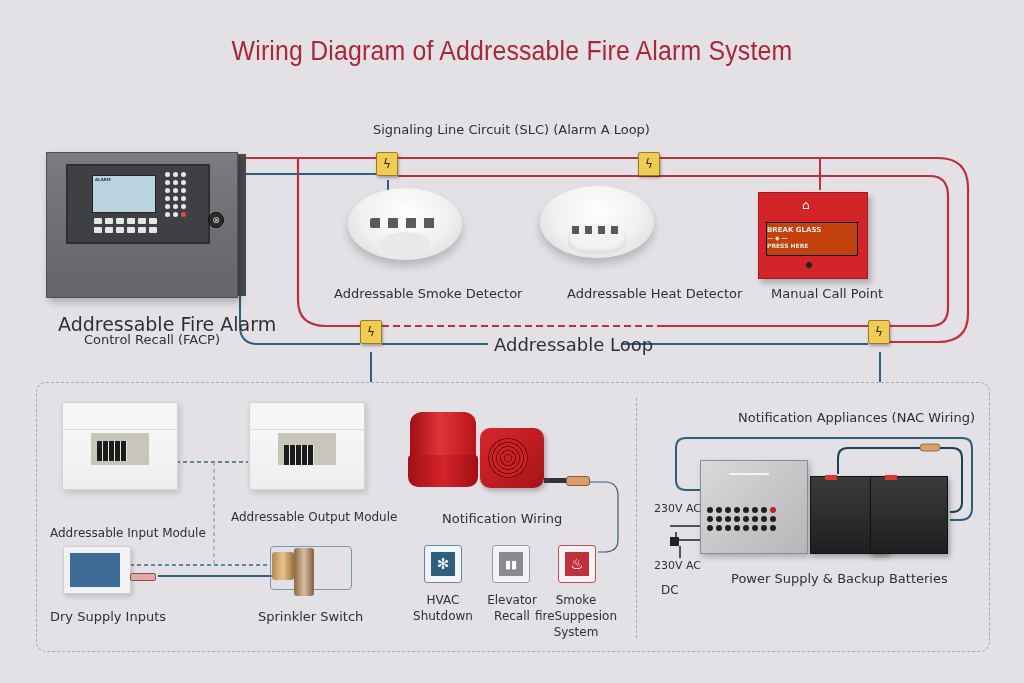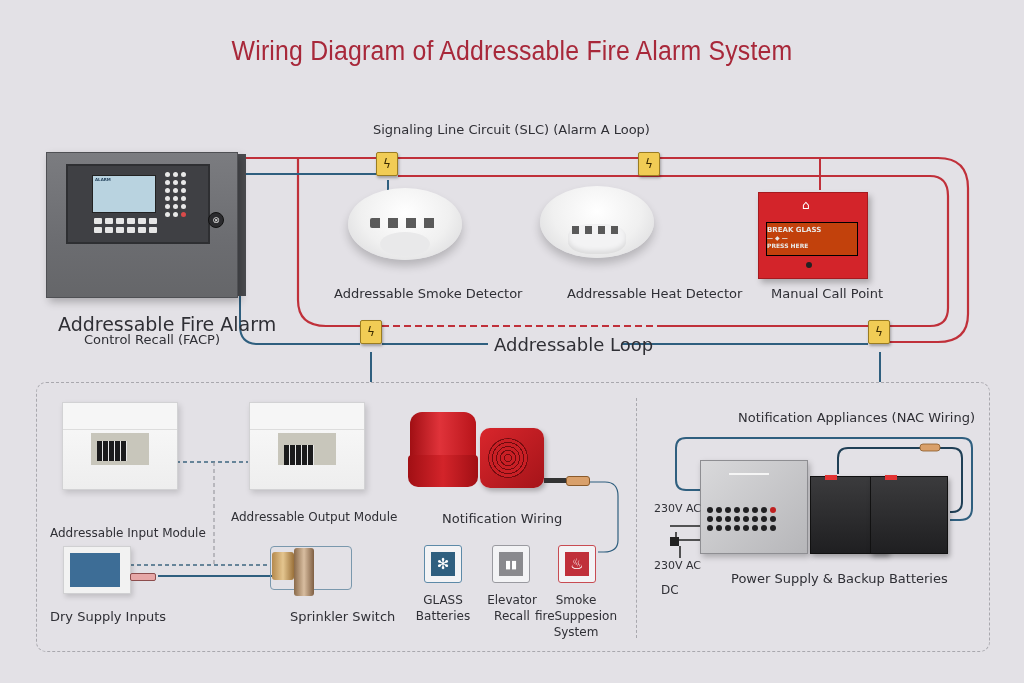--- a/index.html
+++ b/index.html
@@ -188,43 +188,43 @@
 
 <div class="abs" style="left:63px;top:546px;width:66px;height:46px;background:#f2f2f2;border:1px solid #d0d0d2;box-shadow:2px 3px 5px rgba(0,0,0,.15);">
   <div class="abs" style="left:6px;top:6px;width:50px;height:34px;background:#3d6d96;"></div>
 </div>
 <div class="abs" style="left:130px;top:573px;width:24px;height:6px;background:#e6a7a7;border:1px solid #8c4d4d;border-radius:2px;"></div>
 <div class="abs lbl" style="left:50px;top:609px;">Dry Supply Inputs</div>
 
 <div class="abs" style="left:270px;top:546px;width:80px;height:42px;border:1px solid #7a98ad;border-radius:4px;"></div>
 <div class="abs" style="left:272px;top:552px;width:22px;height:28px;background:linear-gradient(90deg,#b58a4e,#e4c58f,#9a7039);border-radius:3px;"></div>
 <div class="abs" style="left:294px;top:548px;width:20px;height:48px;background:linear-gradient(90deg,#8a6a4a,#d8bda0,#7f5f43);border-radius:3px;"></div>
-<div class="abs lbl" style="left:258px;top:609px;margin-left:32px;">Sprinkler Switch</div>
+<div class="abs lbl" style="left:258px;top:609px;">Sprinkler Switch</div>
 
 <div class="abs" style="left:410px;top:412px;width:66px;height:46px;background:linear-gradient(90deg,#a10f14,#e0333a 45%,#b8141a);border-radius:12px 12px 2px 2px;"></div>
 <div class="abs" style="left:408px;top:455px;width:70px;height:32px;background:linear-gradient(90deg,#a10f14,#d3242a,#a10f14);border-radius:4px 4px 10px 10px;"></div>
 <div class="abs" style="left:480px;top:428px;width:64px;height:60px;background:linear-gradient(135deg,#d9262c,#a51419);border-radius:10px;box-shadow:2px 3px 5px rgba(0,0,0,.25);">
   <div class="abs" style="left:8px;top:10px;width:40px;height:40px;border-radius:50%;background:repeating-radial-gradient(circle,#c91f25 0 3px,#6e0b0e 3px 4px);"></div>
 </div>
 <div class="abs" style="left:544px;top:478px;width:22px;height:5px;background:#333;"></div>
 <div class="abs" style="left:566px;top:476px;width:22px;height:8px;background:#d9a06b;border:1px solid #8a5a2a;border-radius:3px;"></div>
 <div class="abs lbl" style="left:442px;top:511px;">Notification Wiring</div>
 
 <div class="abs icon-tile" style="left:424px;top:545px;border:1px solid #5d8aa8;">
   <div class="icon-inner" style="background:#2f5f7f;">✻</div>
 </div>
 <div class="abs icon-tile" style="left:492px;top:545px;border:1px solid #9a9aa0;">
   <div class="icon-inner" style="background:#8a8a8e;font-size:11px;">▮▮</div>
 </div>
 <div class="abs icon-tile" style="left:558px;top:545px;border:1px solid #c84b52;">
   <div class="icon-inner" style="background:#c0303a;">♨</div>
 </div>
 <div class="abs lbl lbl-c" style="left:412px;top:592px;width:62px;font-size:12px;line-height:16px;">
-  <div>GLASS</div>
-  <div>Batteries</div>
+  <div>HVAC</div>
+  <div>Shutdown</div>
 </div>
 <div class="abs lbl lbl-c" style="left:482px;top:592px;width:60px;font-size:12px;line-height:16px;">
   <div>Elevator</div>
   <div>Recall</div>
 </div>
 <div class="abs lbl lbl-c" style="left:534px;top:592px;width:84px;font-size:12px;line-height:16px;">
   <div>Smoke</div>
   <div>fireSuppesion</div>
   <div>System</div>
 </div>

